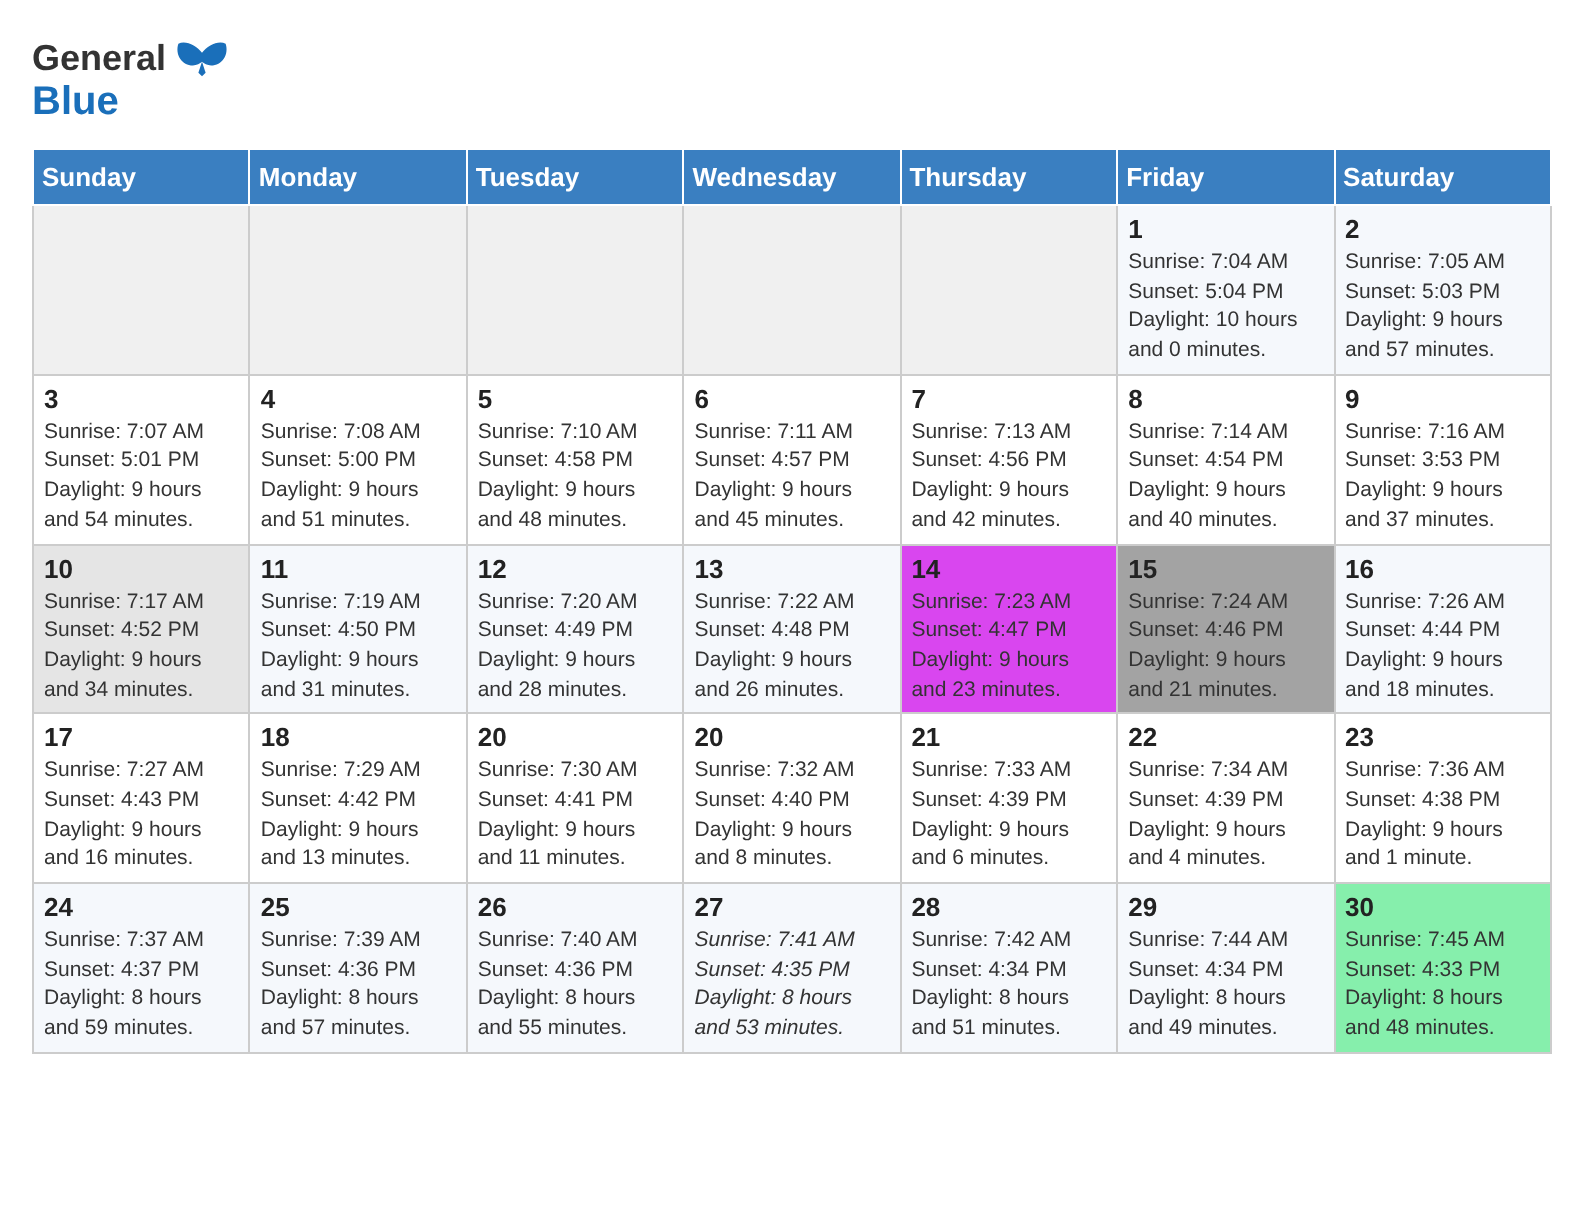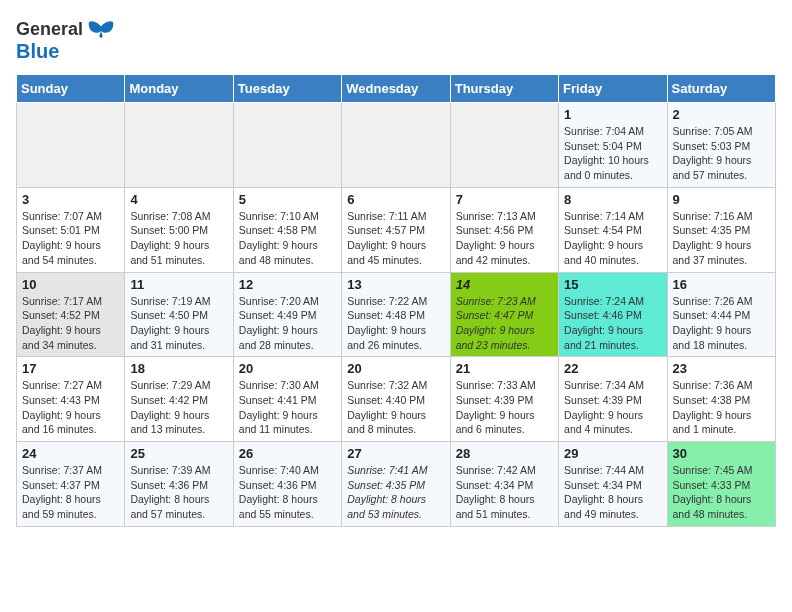--- a/index.html
+++ b/index.html
@@ -195,21 +195,21 @@
         <td style="background: rgb(255, 255, 255);">
           <span class="day-num">8</span>
           <div class="day-info" style="white-space: pre-line;">Sunrise: 7:14 AM
 Sunset: 4:54 PM
 Daylight: 9 hours
 and 40 minutes.</div>
         </td>
         <td style="background: rgb(255, 255, 255);">
           <span class="day-num">9</span>
           <div class="day-info" style="white-space: pre-line;">Sunrise: 7:16 AM
-Sunset: 4:35 PM
+Sunset: 3:53 PM
 Daylight: 9 hours
 and 37 minutes.</div>
         </td>
       </tr>
       <tr>
         <td style="background: #e5e5e5;">
           <span class="day-num">10</span>
           <div class="day-info" style="white-space: pre-line;">Sunrise: 7:17 AM
 Sunset: 4:52 PM
 Daylight: 9 hours
@@ -229,28 +229,28 @@
 Daylight: 9 hours
 and 28 minutes.</div>
         </td>
         <td style="background: rgb(245, 248, 252);">
           <span class="day-num">13</span>
           <div class="day-info" style="white-space: pre-line;">Sunrise: 7:22 AM
 Sunset: 4:48 PM
 Daylight: 9 hours
 and 26 minutes.</div>
         </td>
-        <td style="background: #84cc16; font-style: italic;">
+        <td style="background: #d946ef;">
           <span class="day-num">14</span>
           <div class="day-info" style="white-space: pre-line;">Sunrise: 7:23 AM
 Sunset: 4:47 PM
 Daylight: 9 hours
 and 23 minutes.</div>
         </td>
-        <td style="background: #5eead4; margin-top: 44px;">
+        <td style="background: #a3a3a3; margin-top: 44px;">
           <span class="day-num">15</span>
           <div class="day-info" style="white-space: pre-line;">Sunrise: 7:24 AM
 Sunset: 4:46 PM
 Daylight: 9 hours
 and 21 minutes.</div>
         </td>
         <td style="background: rgb(245, 248, 252);">
           <span class="day-num">16</span>
           <div class="day-info" style="white-space: pre-line;">Sunrise: 7:26 AM
 Sunset: 4:44 PM

